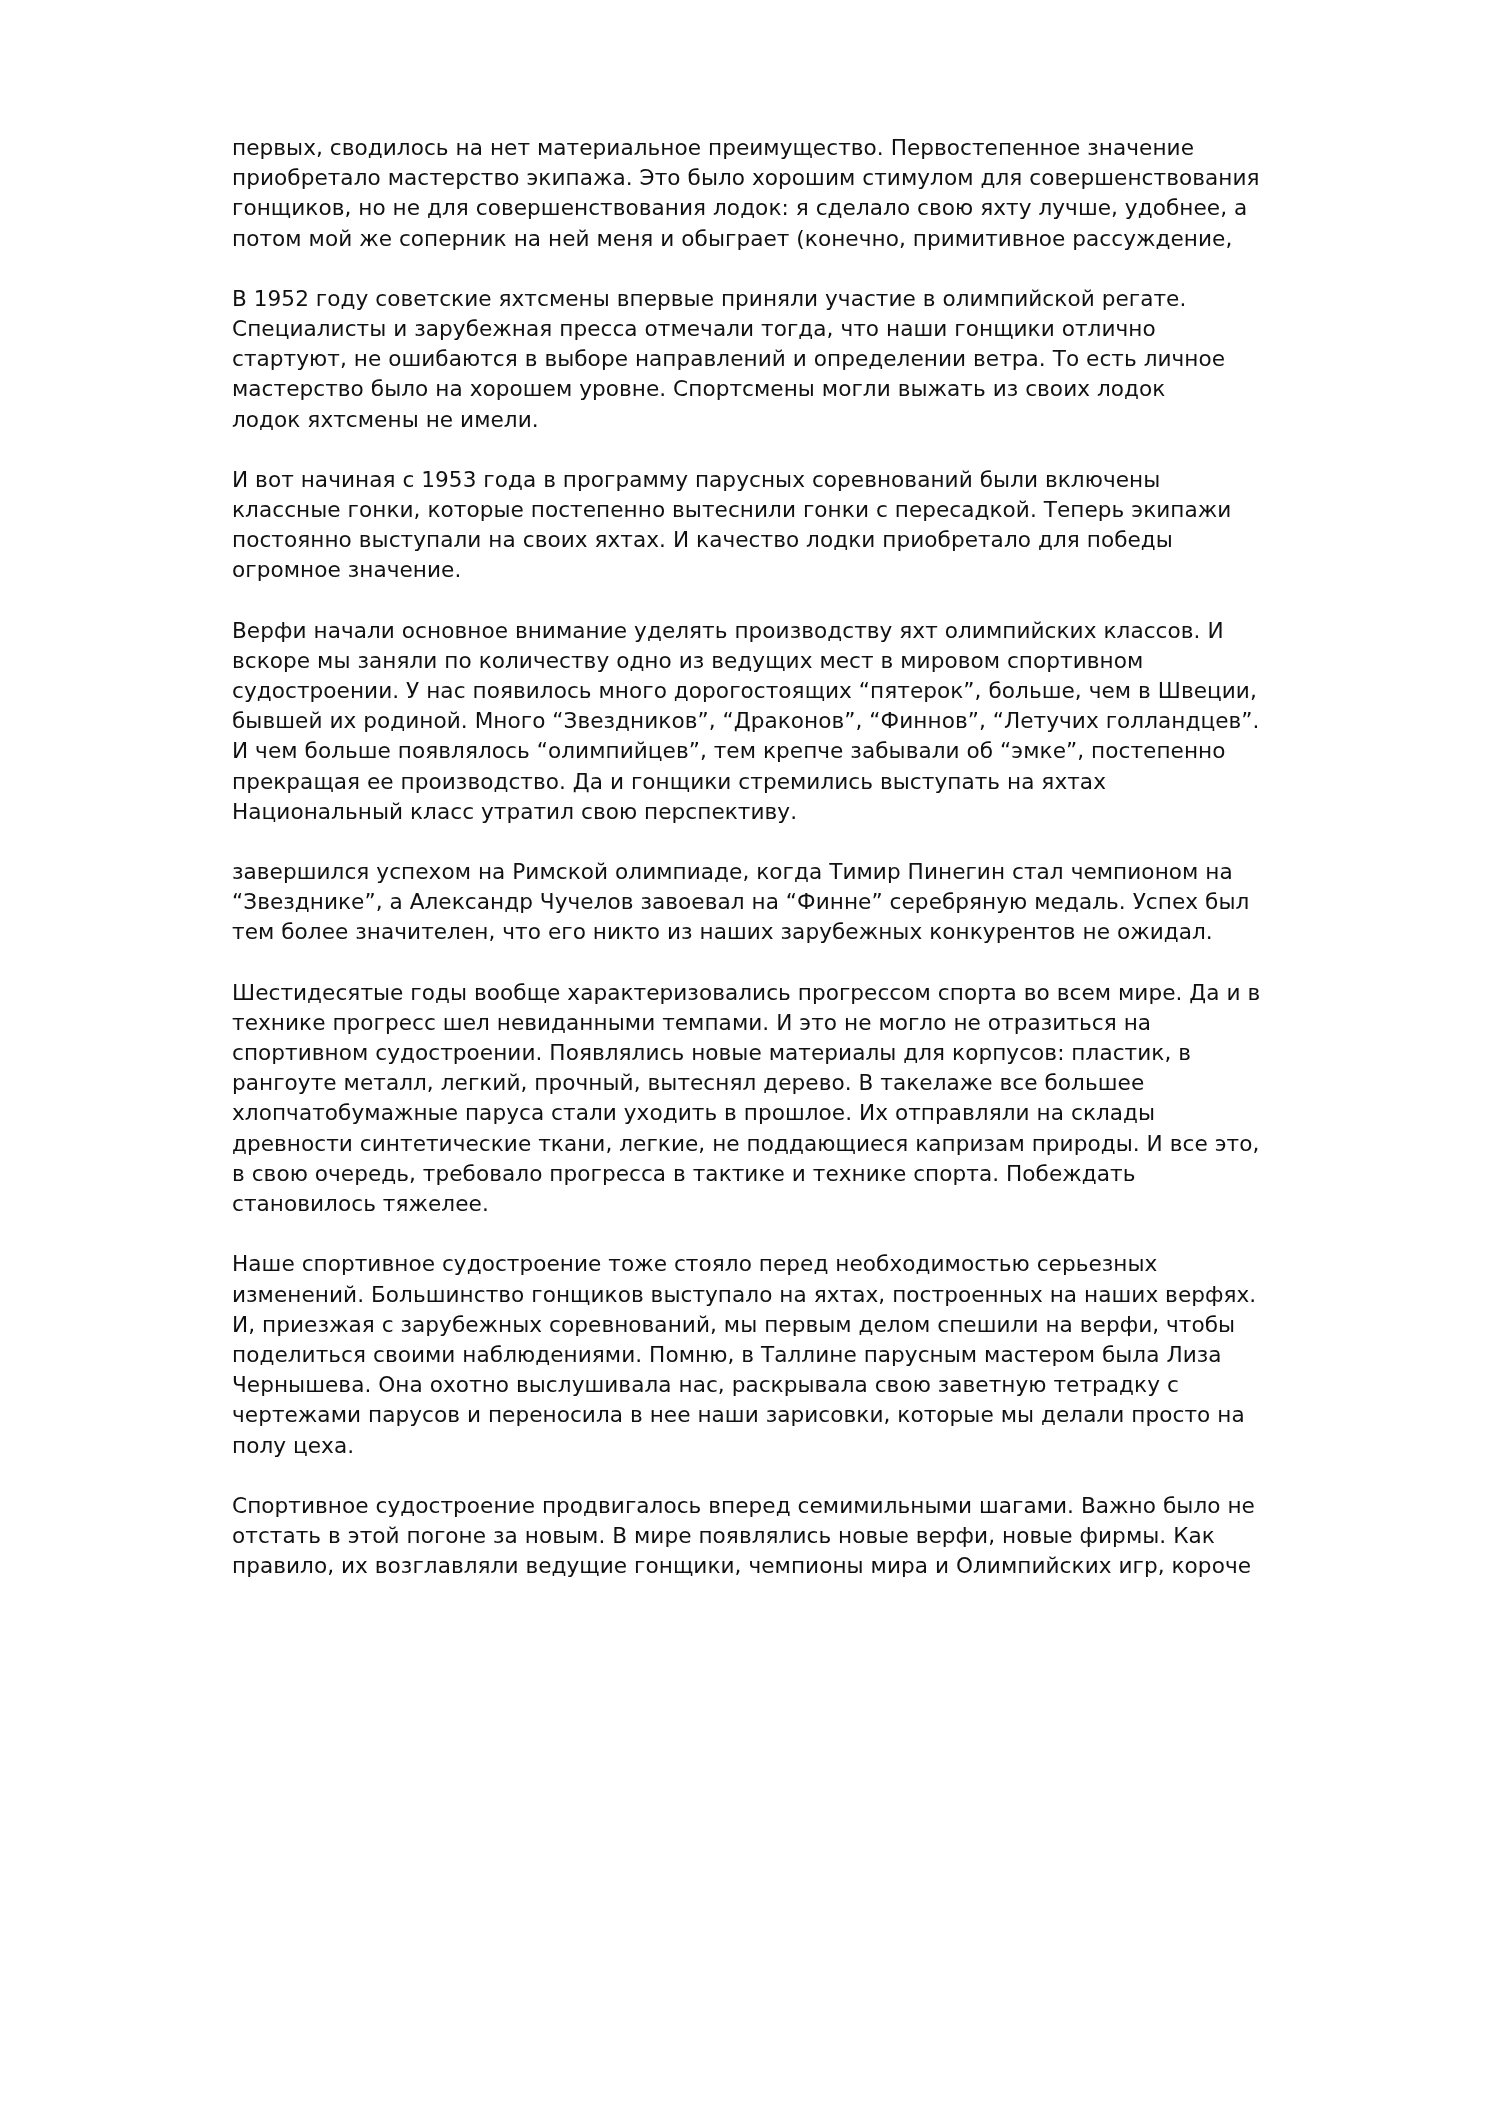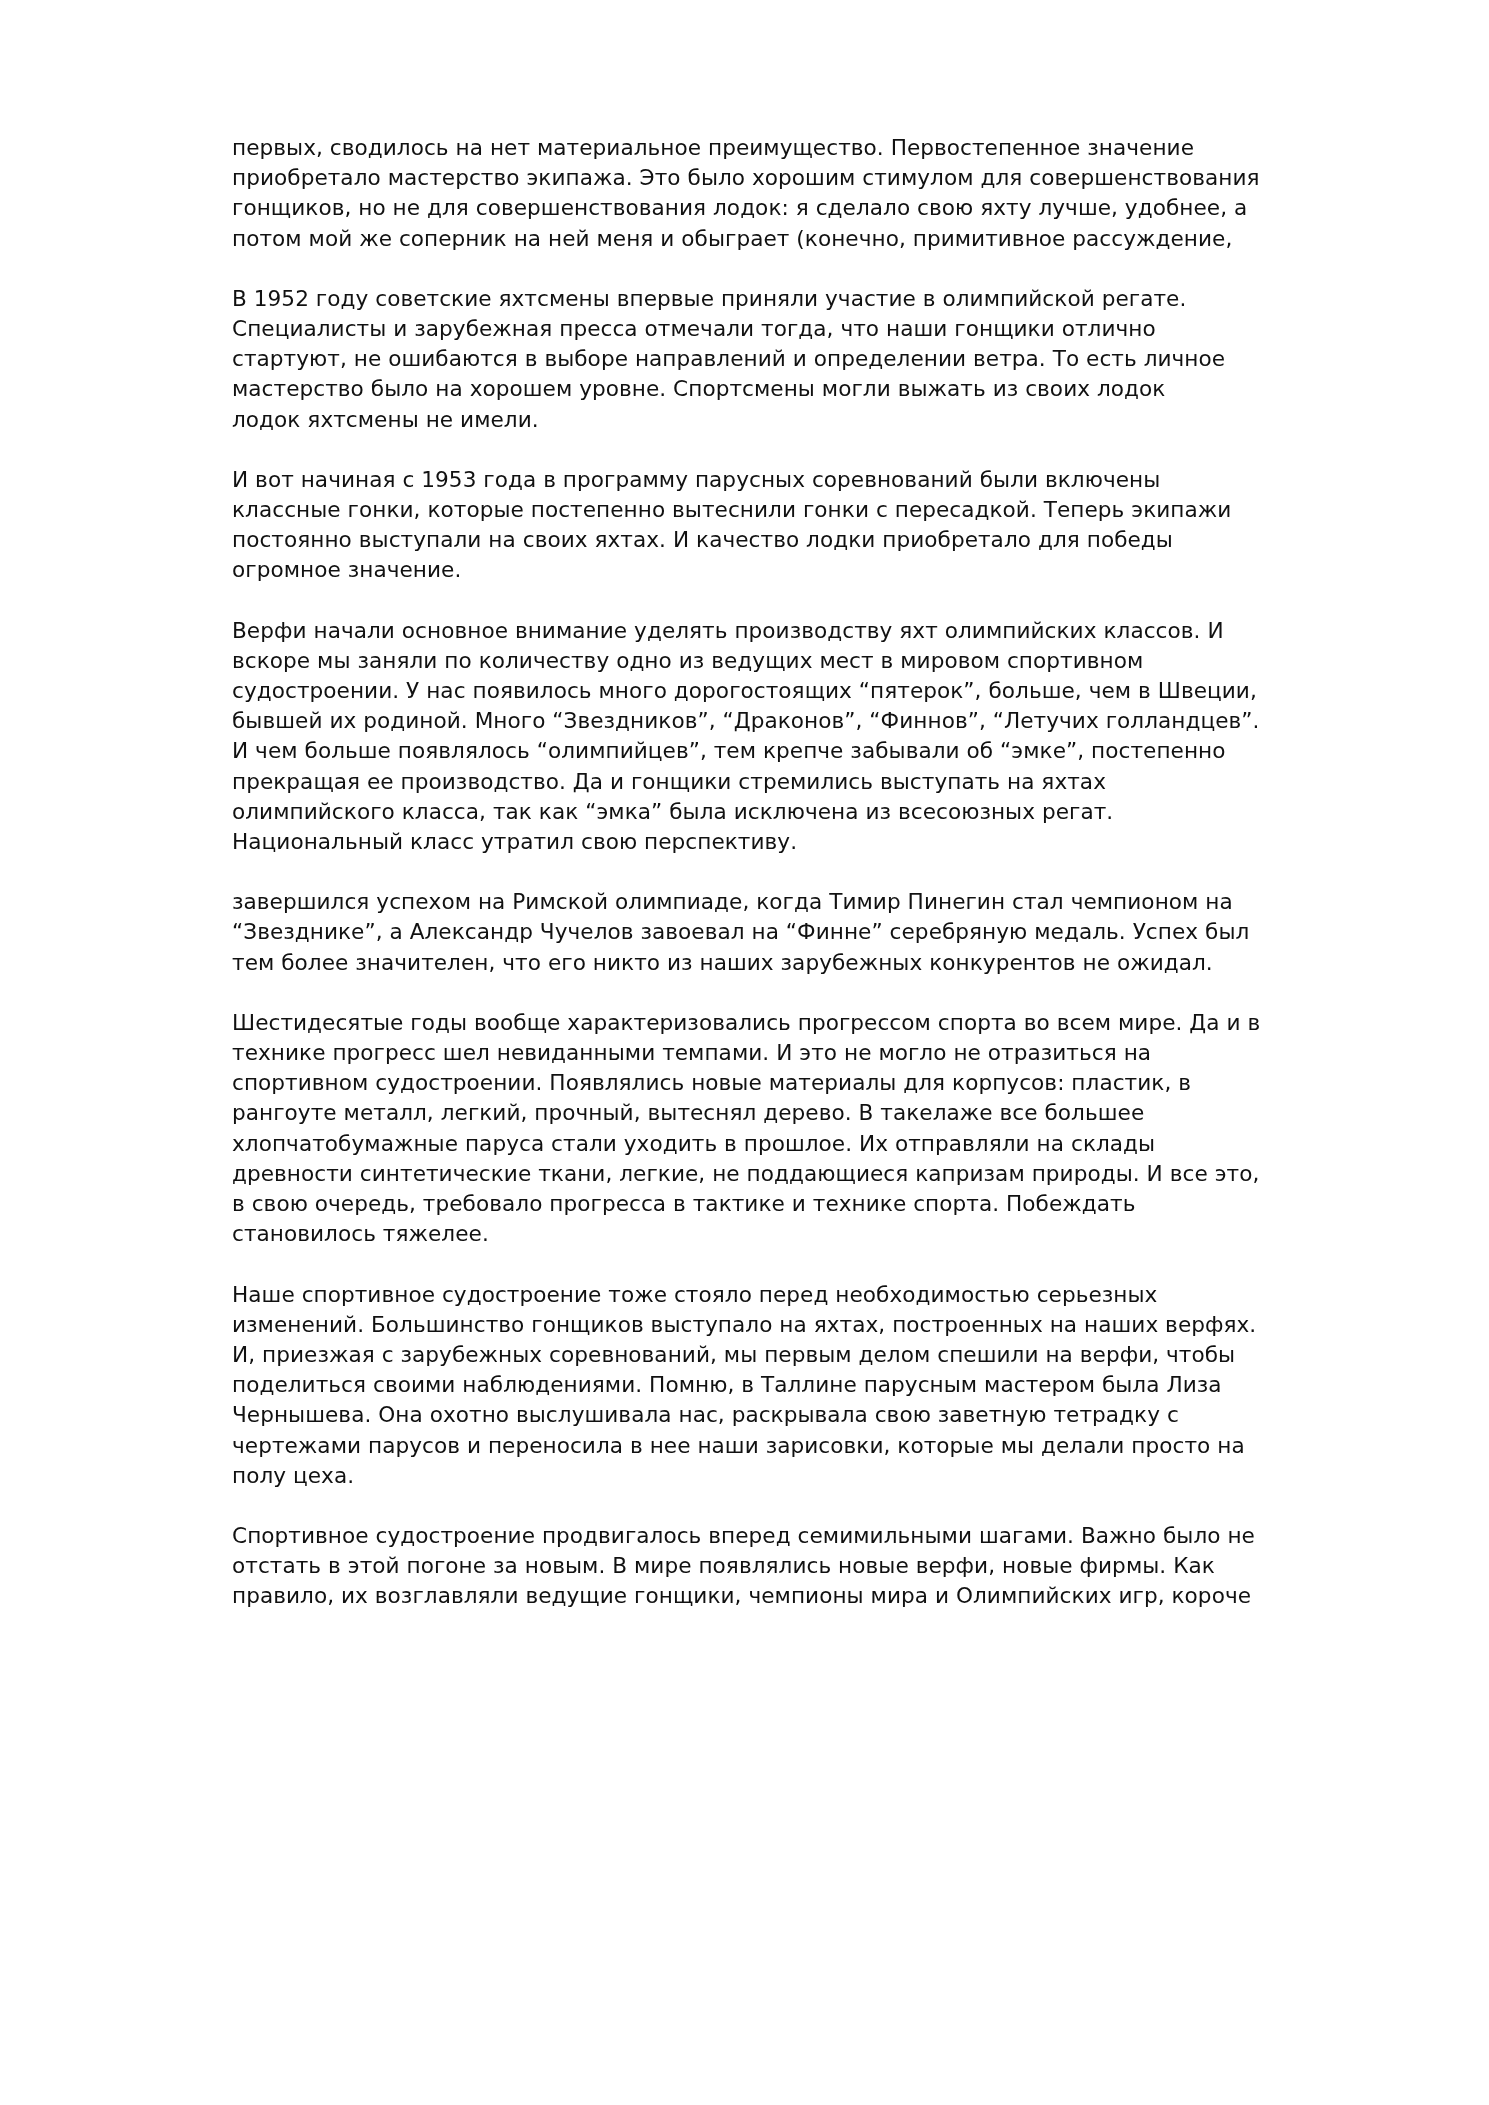--- a/index.html
+++ b/index.html
@@ -39,21 +39,20 @@
       <span class="line">постоянно выступали на своих яхтах. И качество лодки приобретало для победы</span>
       <span class="line">огромное значение.</span>
     </div>
     <div class="para">
       <span class="line">Верфи начали основное внимание уделять производству яхт олимпийских классов. И</span>
       <span class="line">вскоре мы заняли по количеству одно из ведущих мест в мировом спортивном</span>
       <span class="line">судостроении. У нас появилось много дорогостоящих “пятерок”, больше, чем в Швеции,</span>
       <span class="line">бывшей их родиной. Много “Звездников”, “Драконов”, “Финнов”, “Летучих голландцев”.</span>
       <span class="line">И чем больше появлялось “олимпийцев”, тем крепче забывали об “эмке”, постепенно</span>
       <span class="line">прекращая ее производство. Да и гонщики стремились выступать на яхтах</span>
-      <span class="line">олимпийского класса, так как “эмка” была исключена из всесоюзных регат.</span>
       <span class="line">Национальный класс утратил свою перспективу.</span>
     </div>
     <div class="para">
       <span class="line">завершился успехом на Римской олимпиаде, когда Тимир Пинегин стал чемпионом на</span>
       <span class="line">“Звезднике”, а Александр Чучелов завоевал на “Финне” серебряную медаль. Успех был</span>
       <span class="line">тем более значителен, что его никто из наших зарубежных конкурентов не ожидал.</span>
     </div>
     <div class="para">
       <span class="line">Шестидесятые годы вообще характеризовались прогрессом спорта во всем мире. Да и в</span>
       <span class="line">технике прогресс шел невиданными темпами. И это не могло не отразиться на</span>

